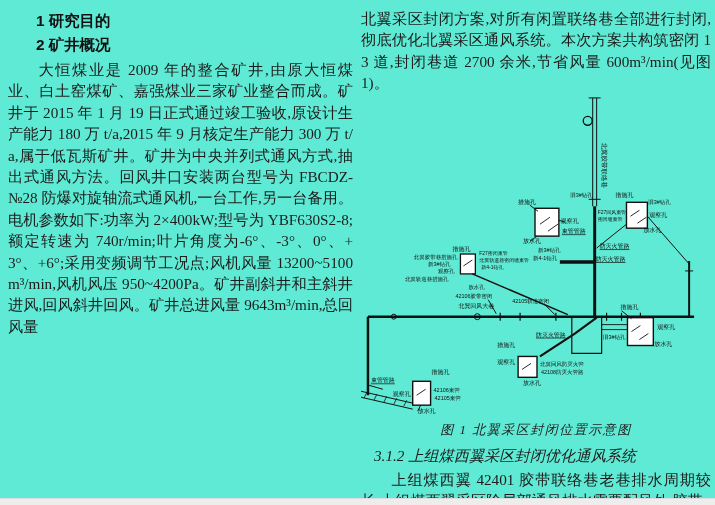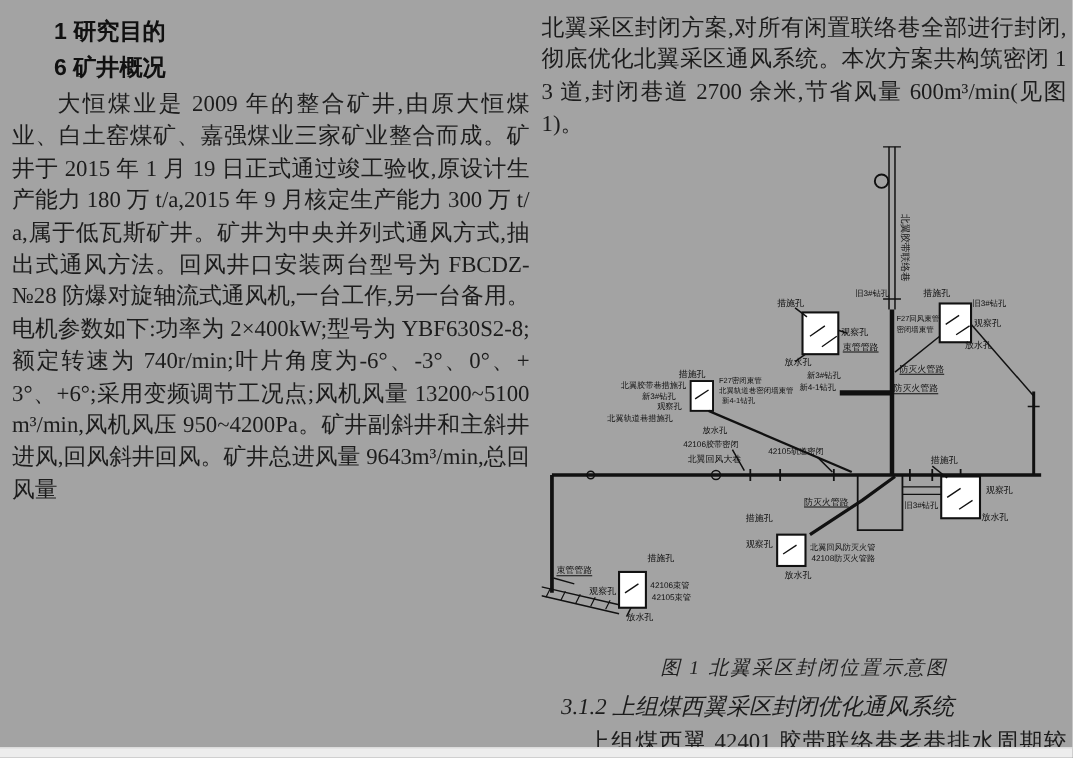--- a/index.html
+++ b/index.html
@@ -1,21 +1,21 @@
 <!DOCTYPE html>
 <html><head>
 <meta charset="utf-8">
 <style>
   html,body{margin:0;padding:0;}
   body{
     width:715px;height:505px;overflow:hidden;
     background:#ffffff;
     font-family:"Liberation Serif","DejaVu Serif",serif;
   }
-  .page{position:relative;width:715px;height:505px;background:#a3a3a3;}
+  .page{position:relative;width:715px;height:505px;background:#5eead4;}
   .col{position:absolute;top:8px;}
   .col-left{left:8px;width:345px;}
   .col-right{left:361px;width:350px;}
   .body-text{
     margin:0;font-size:15.2px;line-height:21.4px;text-align:justify;
     color:#1c1c1c;word-break:break-all;
   }
   .indent{text-indent:2em;}
   .sec-heading{
     font-family:"Liberation Sans","DejaVu Sans",sans-serif;
@@ -25,36 +25,36 @@
   .sub-heading{
     font-size:15.2px;font-weight:normal;color:#1c1c1c;
     margin:7px 0 2px 13px;
     font-style:italic;
   }
   sup{font-size:10px;line-height:0;}
   figure{margin:2px 0 0 0;}
   figure svg{display:block;}
   figcaption{
     text-align:center;font-size:13px;font-style:italic;
-    color:#222;margin-top:16px;letter-spacing:1.5px;
+    color:#222;margin-top:1px;letter-spacing:1.5px;
   }
   .fig-line{stroke:#111;fill:none;}
   .page-edge{
     position:absolute;left:0;bottom:0;width:715px;height:7px;
     background:#ededed;border-top:1px solid #dcdcdc;box-sizing:border-box;
   }
 </style>
 </head>
 <body>
 
 <div class="page">
 
   <div class="col col-left">
     <h3 class="sec-heading">1 研究目的</h3>
-    <h3 class="sec-heading">6 矿井概况</h3>
+    <h3 class="sec-heading">2 矿井概况</h3>
     <p class="body-text indent">大恒煤业是 2009 年的整合矿井,由原大恒煤业、白土窑煤矿、嘉强煤业三家矿业整合而成。矿井于 2015 年 1 月 19 日正式通过竣工验收,原设计生产能力 180 万 t/a,2015 年 9 月核定生产能力 300 万 t/a,属于低瓦斯矿井。矿井为中央并列式通风方式,抽出式通风方法。回风井口安装两台型号为 FBCDZ-№28 防爆对旋轴流式通风机,一台工作,另一台备用。电机参数如下:功率为 2×400kW;型号为 YBF630S2-8;额定转速为 740r/min;叶片角度为-6°、-3°、0°、+3°、+6°;采用变频调节工况点;风机风量 13200~5100m³/min,风机风压 950~4200Pa。矿井副斜井和主斜井进风,回风斜井回风。矿井总进风量 9643m³/min,总回风量</p>
   </div>
 
   <div class="col col-right">
     <p class="body-text">北翼采区封闭方案,对所有闲置联络巷全部进行封闭,彻底优化北翼采区通风系统。本次方案共构筑密闭 13 道,封闭巷道 2700 余米,节省风量 600m³/min(见图 1)。</p>
 
     <figure>
       <svg id="fig1" width="350" height="324" viewBox="0 0 352 324" font-family="Liberation Sans, DejaVu Sans, sans-serif">
         <g class="fig-line" stroke-width="1">
 

